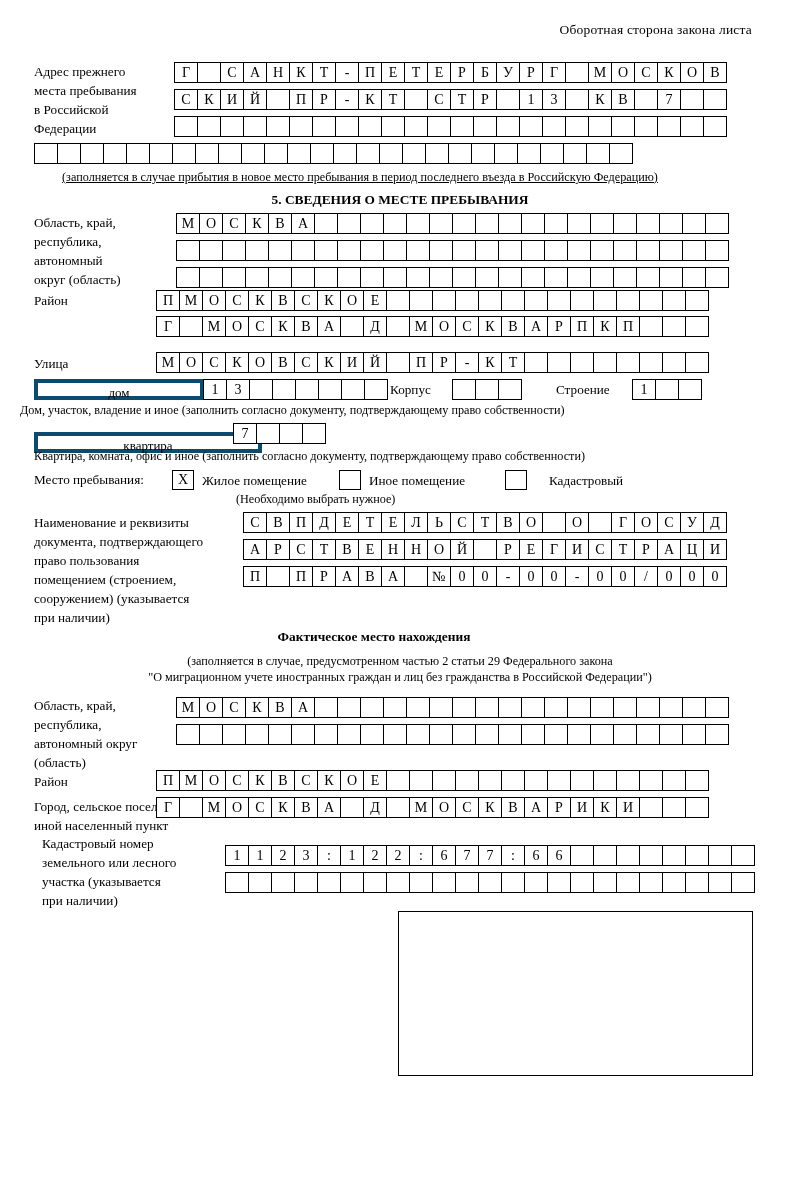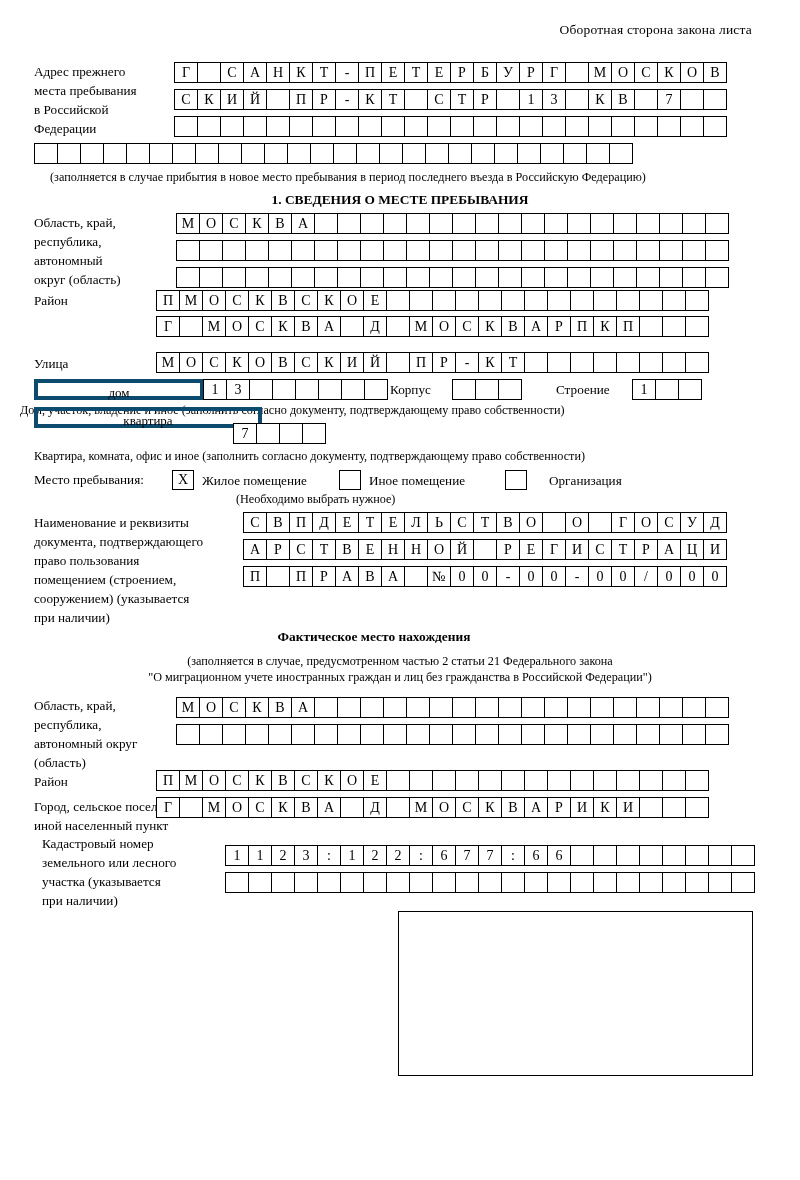--- a/index.html
+++ b/index.html
@@ -205,23 +205,23 @@
     <div class="cell"></div>
     <div class="cell"></div>
     <div class="cell"></div>
     <div class="cell"></div>
     <div class="cell"></div>
     <div class="cell"></div>
     <div class="cell"></div>
     <div class="cell"></div>
   </div>
 
-  <div class="abs note center" style="left:0; top:170px; width:696px;">(заполняется в случае прибытия в новое место пребывания в период последнего въезда в Российскую Федерацию)</div>
-
-  <div class="abs sect-title center" style="left:0; top:192px; width:800px;">1. СВЕДЕНИЯ О МЕСТЕ ПРЕБЫВАНИЯ</div>
+  <div class="abs note center" style="left:12px; top:170px; width:696px;text-decoration:underline;">(заполняется в случае прибытия в новое место пребывания в период последнего въезда в Российскую Федерацию)</div>
+
+  <div class="abs sect-title center" style="left:0; top:192px; width:800px;">5. СВЕДЕНИЯ О МЕСТЕ ПРЕБЫВАНИЯ</div>
 
   <div class="abs lbl" style="left:34px; top:213px; width:140px;">Область, край,
 республика,
 автономный
 округ (область)</div>
 
   <div class="abs cells" style="left:176px; top:213px;">
     <div class="cell">М</div>
     <div class="cell">О</div>
     <div class="cell">С</div>
@@ -404,37 +404,37 @@
   </div>
   <div class="abs lbl" style="left:556px; top:380px;">Строение</div>
   <div class="abs cells" style="left:632px; top:379px;">
     <div class="cell">1</div>
     <div class="cell"></div>
     <div class="cell"></div>
   </div>
 
   <div class="abs note" style="left:20px; top:403px;">Дом, участок, владение и иное (заполнить согласно документу, подтверждающему право собственности)</div>
 
-  <div class="abs boxline" style="left:34px; top:407px; width:228px;">квартира</div>
+  <div class="abs boxline" style="left:34px; top:432px; width:228px;">квартира</div>
   <div class="abs cells" style="left:233px; top:423px;">
     <div class="cell">7</div>
     <div class="cell"></div>
     <div class="cell"></div>
     <div class="cell"></div>
   </div>
 
   <div class="abs note" style="left:34px; top:449px;">Квартира, комната, офис и иное (заполнить согласно документу, подтверждающему право собственности)</div>
 
   <div class="abs lbl" style="left:34px; top:470px;">Место пребывания:</div>
   <div class="abs checkbox" style="left:172px; top:470px;">X</div>
   <div class="abs lbl" style="left:202px; top:471px;">Жилое помещение</div>
   <div class="abs checkbox" style="left:339px; top:470px;"></div>
   <div class="abs lbl" style="left:369px; top:471px;">Иное помещение</div>
   <div class="abs checkbox" style="left:505px; top:470px;"></div>
-  <div class="abs lbl" style="left:549px; top:471px;">Организация</div>
+  <div class="abs lbl" style="left:549px; top:471px;">Кадастровый</div>
   <div class="abs note" style="left:236px; top:492px;">(Необходимо выбрать нужное)</div>
 
   <div class="abs lbl" style="left:34px; top:513px; width:215px;">Наименование и реквизиты
 документа, подтверждающего
 право пользования
 помещением (строением,
 сооружением) (указывается
 при наличии)</div>
 
   <div class="abs cells" style="left:243px; top:512px;">
@@ -503,21 +503,21 @@
     <div class="cell">-</div>
     <div class="cell">0</div>
     <div class="cell">0</div>
     <div class="cell">/</div>
     <div class="cell">0</div>
     <div class="cell">0</div>
     <div class="cell">0</div>
   </div>
 
   <div class="abs sect-title center" style="left:0; top:629px; width:748px;">Фактическое место нахождения</div>
-  <div class="abs note center" style="left:0; top:654px; width:800px;">(заполняется в случае, предусмотренном частью 2 статьи 21 Федерального закона</div>
+  <div class="abs note center" style="left:0; top:654px; width:800px;">(заполняется в случае, предусмотренном частью 2 статьи 29 Федерального закона</div>
   <div class="abs note center" style="left:0; top:670px; width:800px;">"О миграционном учете иностранных граждан и лиц без гражданства в Российской Федерации")</div>
 
   <div class="abs lbl" style="left:34px; top:696px; width:145px;">Область, край,
 республика,
 автономный округ
 (область)</div>
   <div class="abs cells" style="left:176px; top:697px;">
     <div class="cell">М</div>
     <div class="cell">О</div>
     <div class="cell">С</div>

